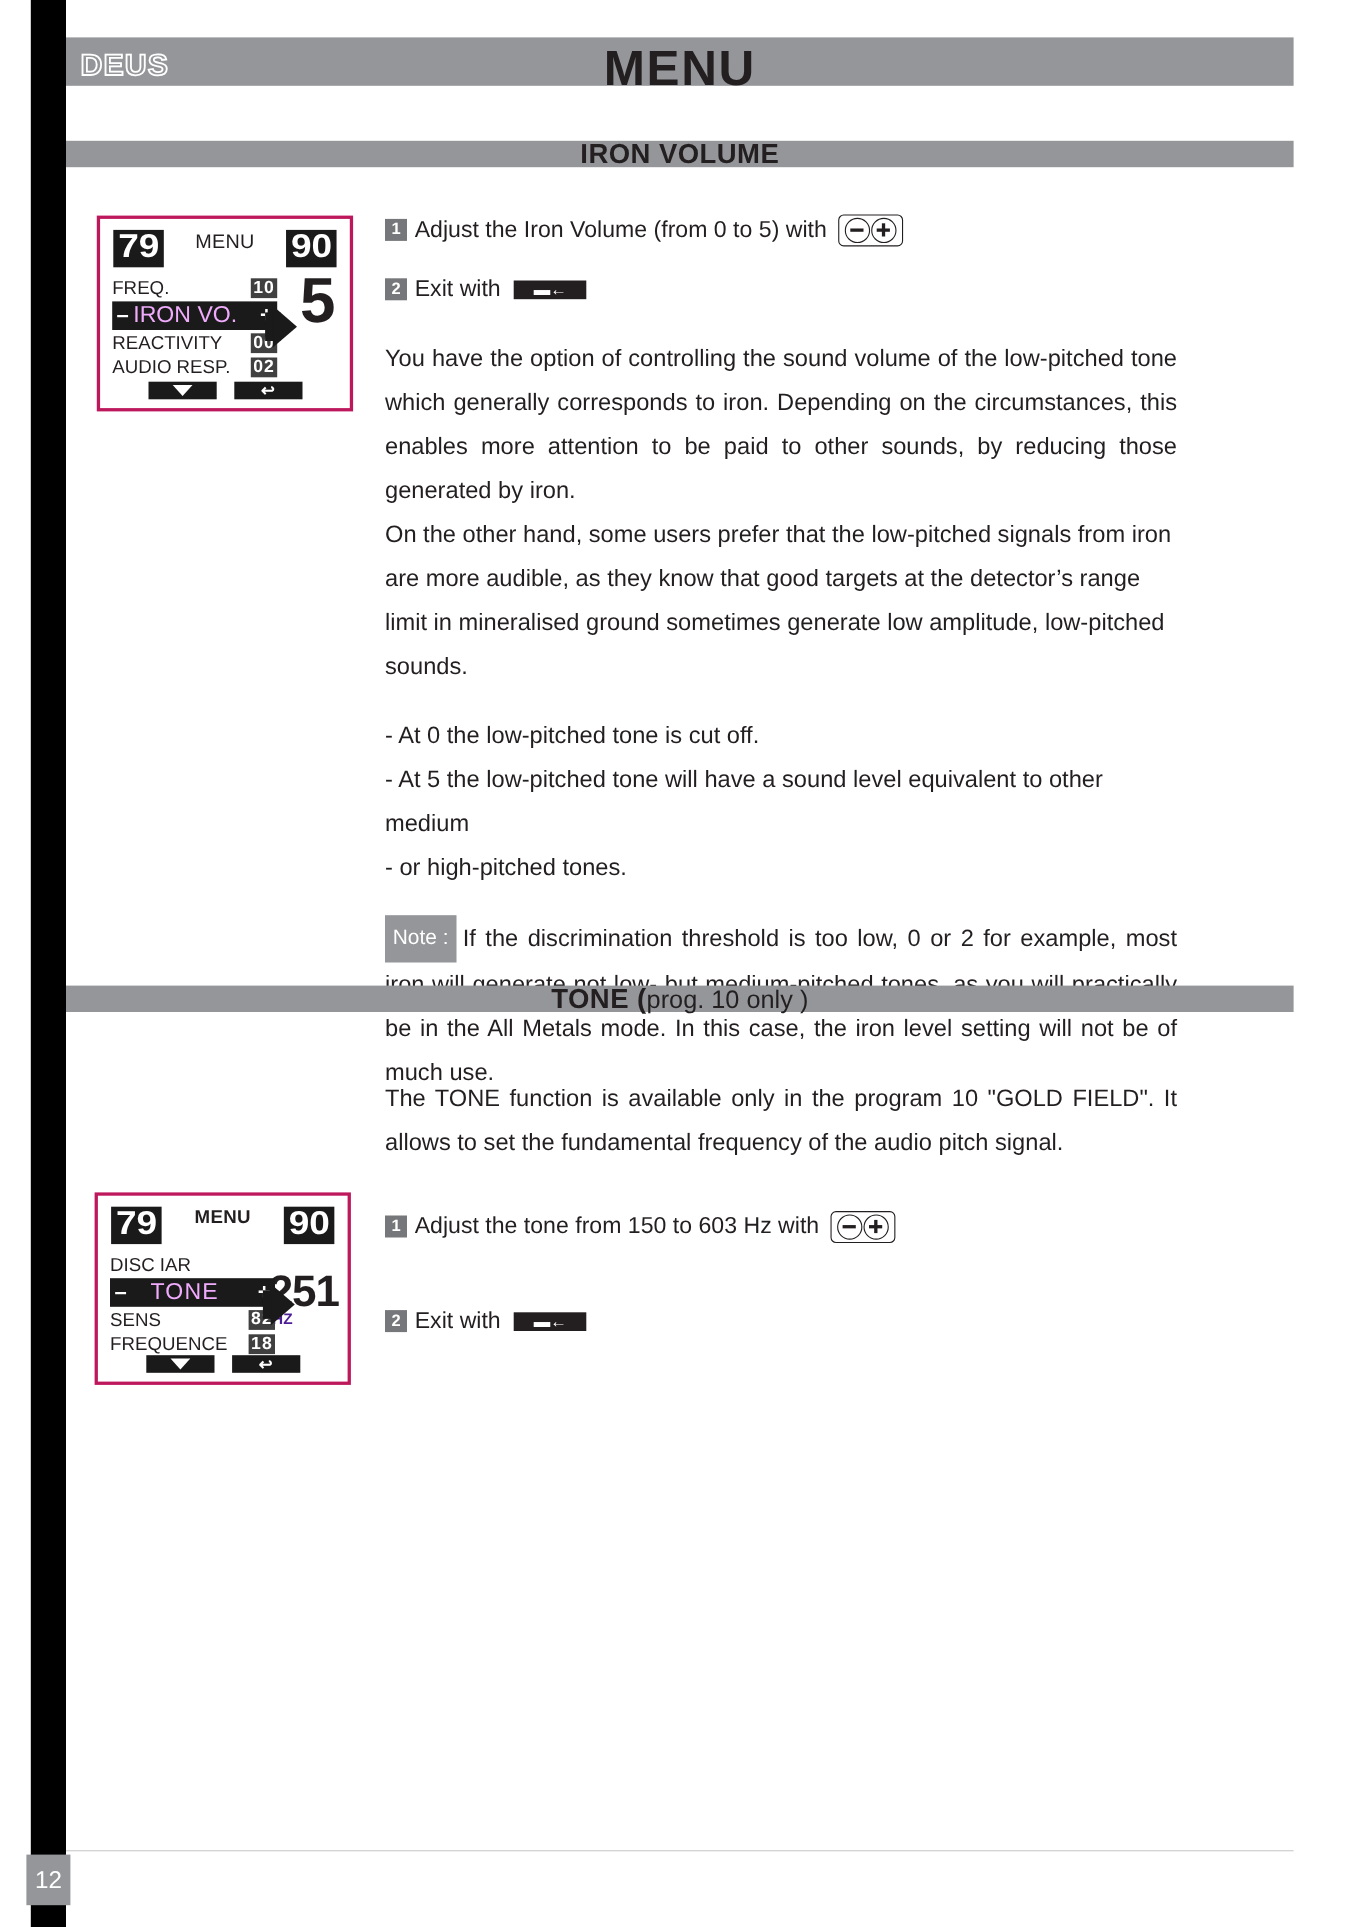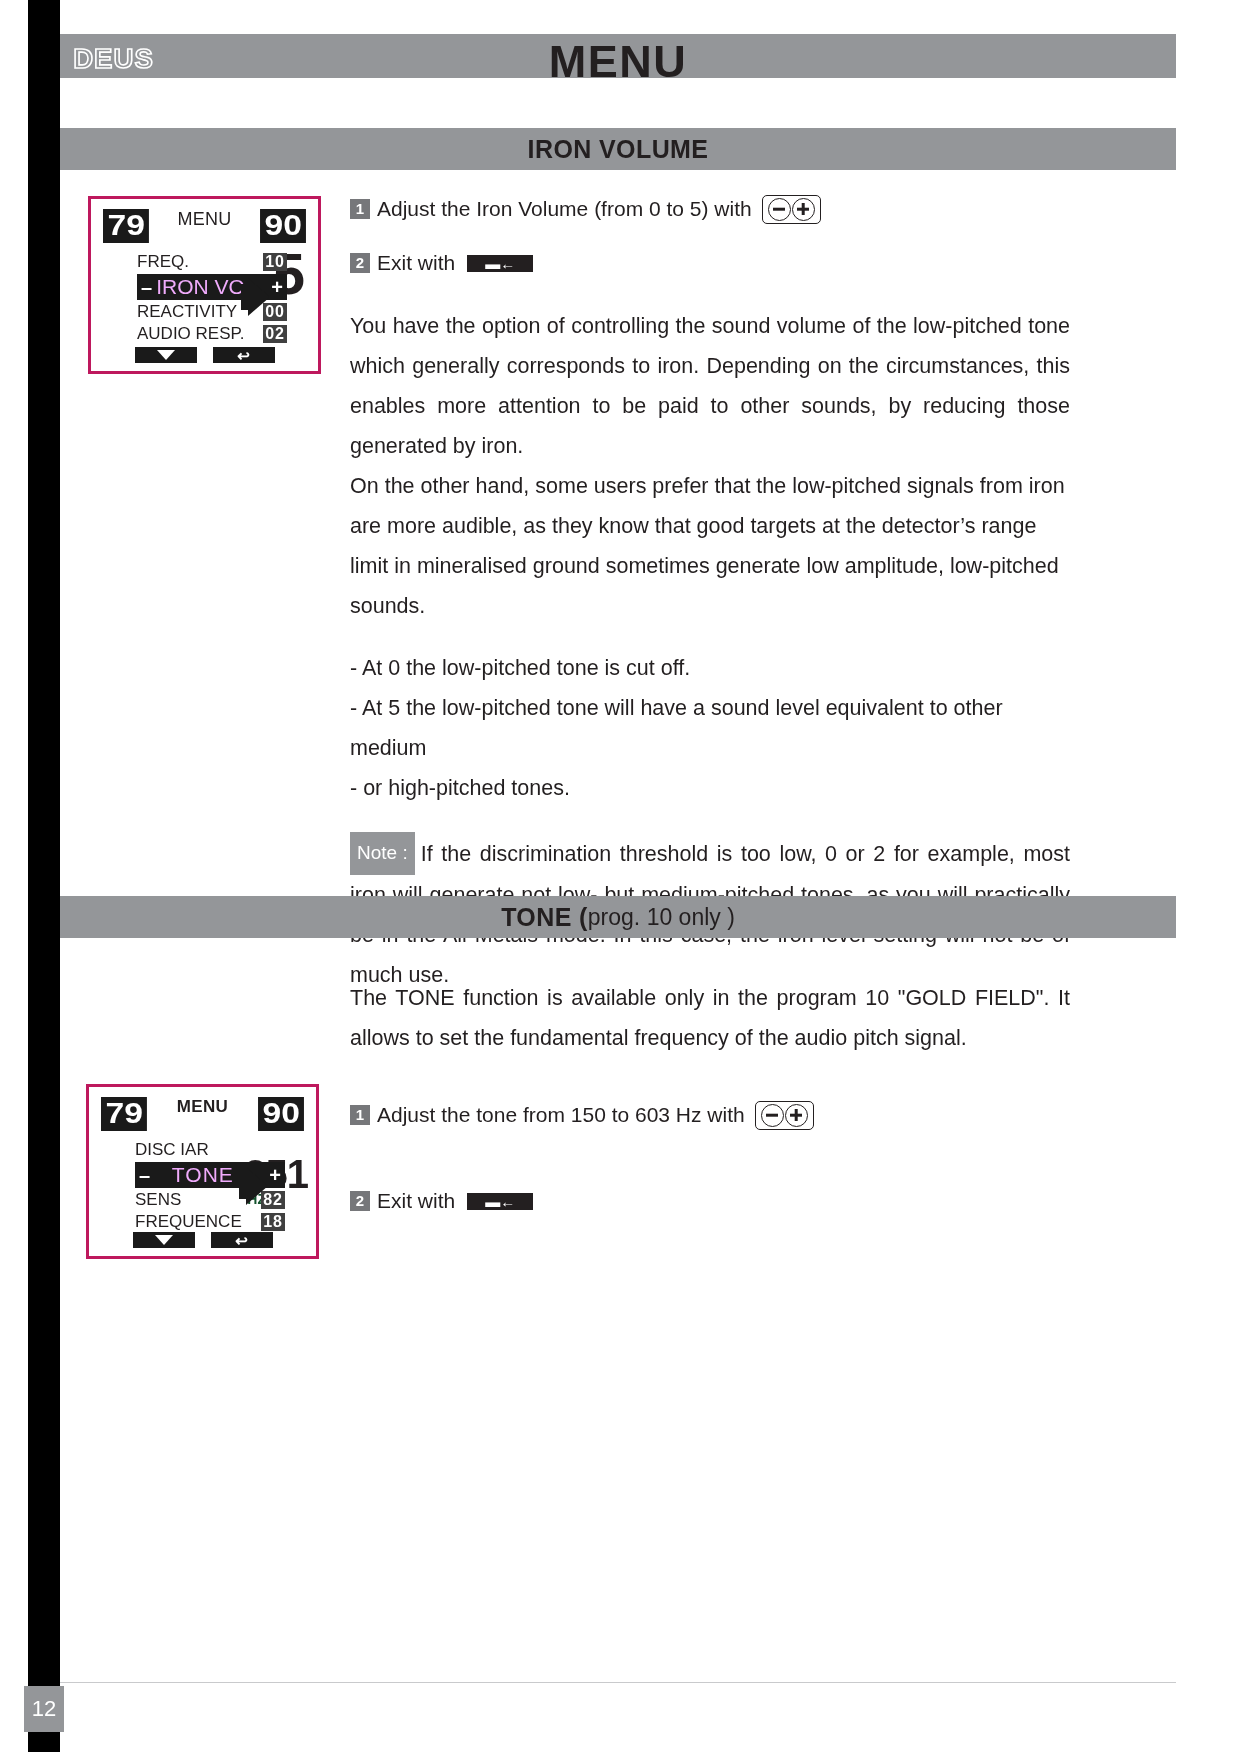--- a/index.html
+++ b/index.html
@@ -50,21 +50,21 @@
   }
   .header-title {
     position: absolute; left: 0; top: 0; width: 1116px; height: 56px;
     display: flex; align-items: center; justify-content: center;
     font-size: 45px; font-weight: bold; color: #231f20;
     letter-spacing: 1.5px;
   }
 
   
   .section-band {
-    position: absolute; left: 60px; width: 1116px; height: 42px;
+    position: absolute; left: 60px; width: 1116px; height: 24px;
     background: #949699;
     display: flex; align-items: center; justify-content: center;
   }
   .section-band .band-title {
     font-size: 25px; font-weight: bold; color: #231f20; letter-spacing: .4px;
   }
   .section-band .band-sub {
     font-size: 23px; font-weight: normal; color: #231f20;
   }
   #band-iron { top: 128px; }
@@ -106,25 +106,25 @@
     transform: scaleX(1.12); transform-origin: right top;
   }
   .lcd-bigval {
     position: absolute; right: 14px; top: 46px;
     font-size: 58px; font-weight: bold; color: #231f20;
     line-height: 58px; letter-spacing: -1px;
   }
   #lcd-tone .lcd-bigval { font-size: 40px; right: 8px; top: 58px; }
   .lcd-unit {
     position: absolute; right: 50px; top: 104px;
-    font-size: 14px; font-weight: bold; color: #14532d;
+    font-size: 14px; font-weight: bold; color: #4c1d95;
   }
 
   .lcd-rows {
-    position: absolute; left: 11px; top: 52px; width: 150px; margin-left: 35px;
+    position: absolute; left: 11px; top: 52px; width: 150px;
   }
   #lcd-tone .lcd-rows { top: 52px; }
   .lcd-row {
     position: relative;
     height: 22px;
     display: flex; align-items: center;
     font-size: 17px; color: #231f20;
     white-space: nowrap;
   }
   .lcd-row .rlabel { flex: 0 0 auto; }

